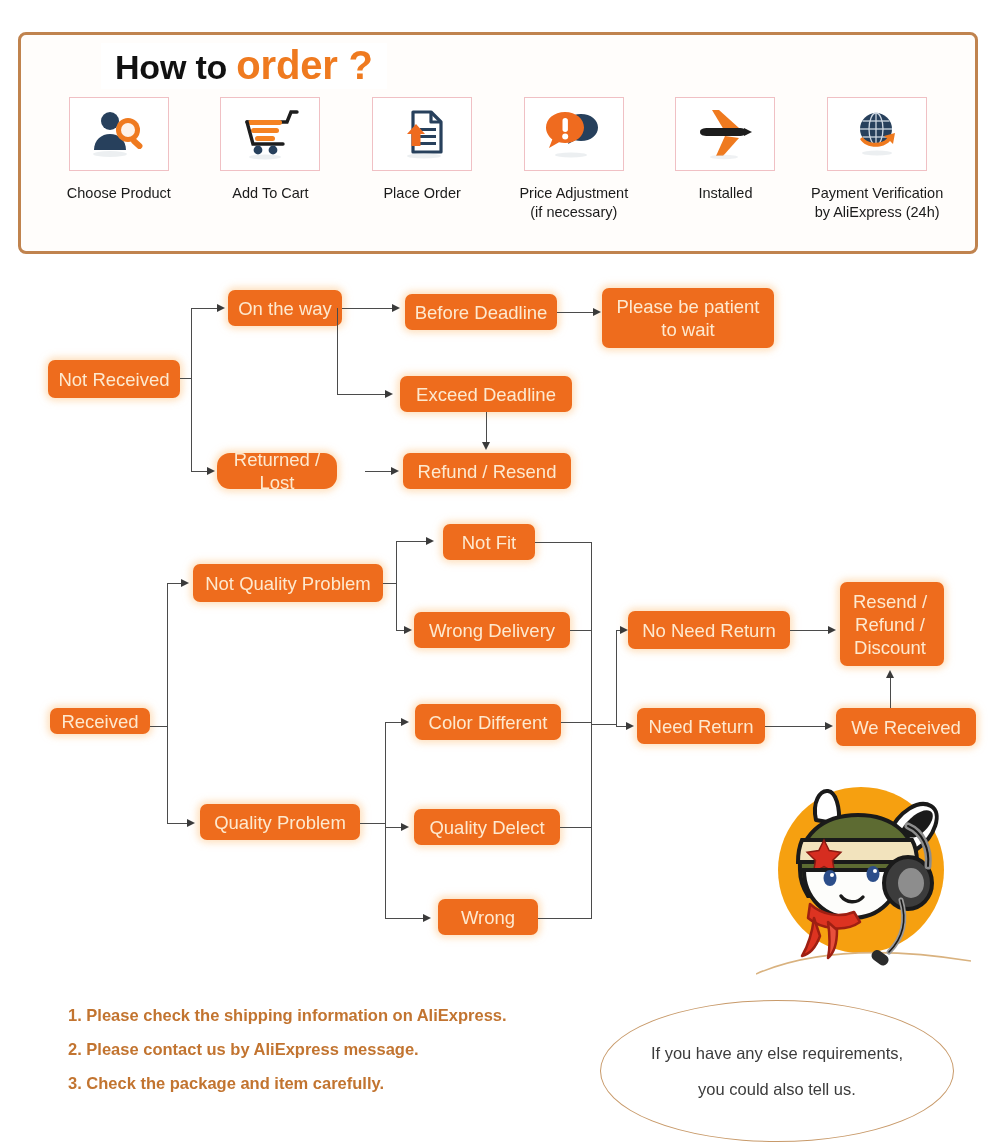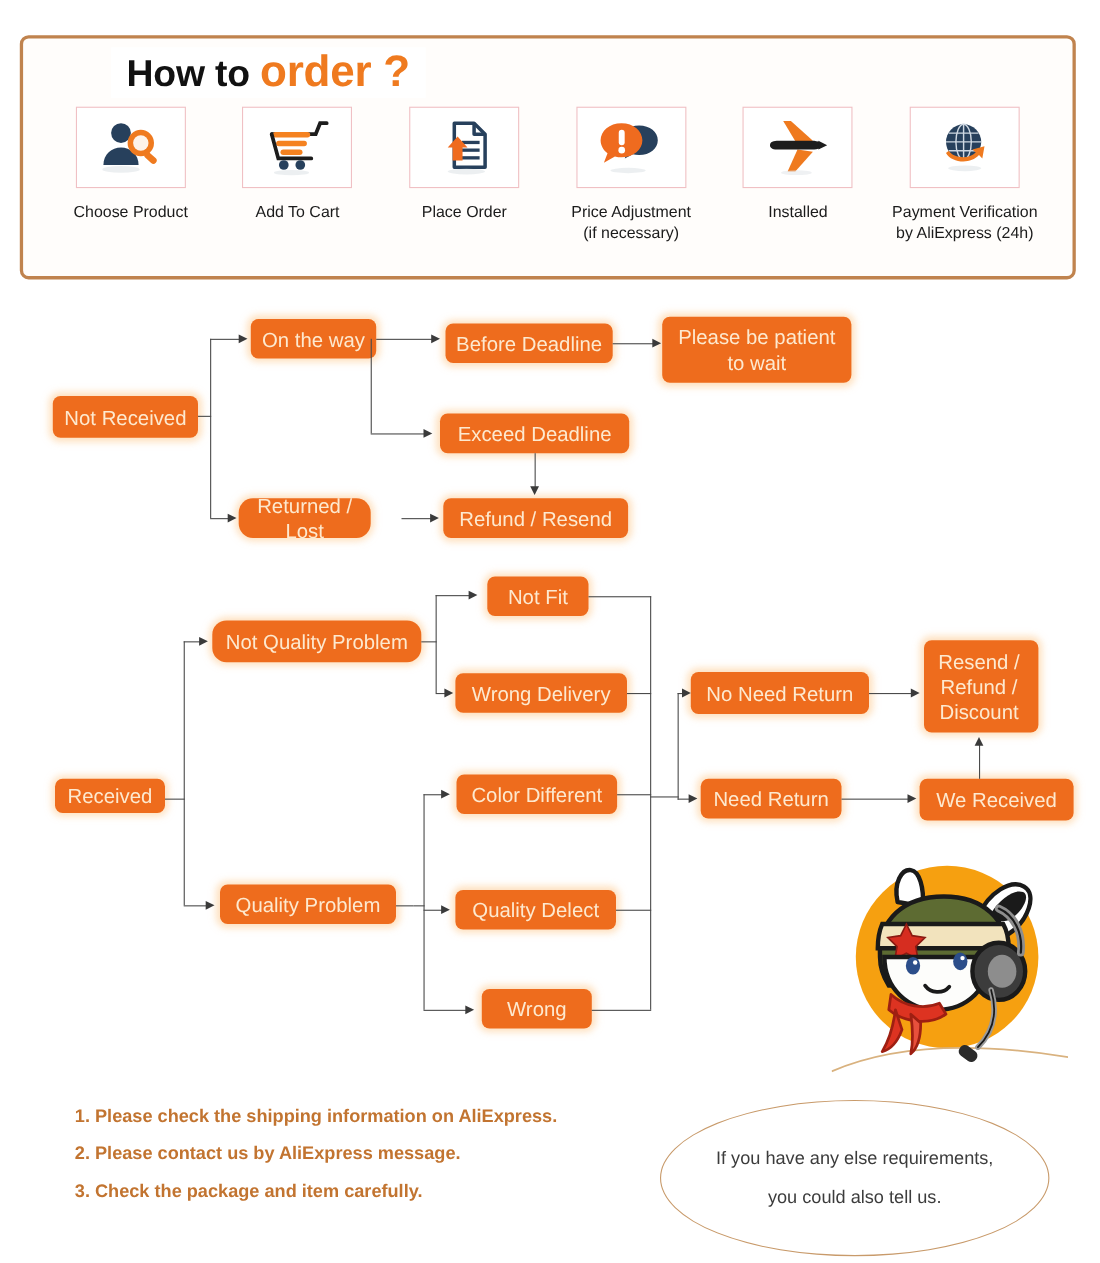--- a/index.html
+++ b/index.html
@@ -216,23 +216,23 @@
 
   <div class="ln h" style="left:557px;top:54px;width:38px;"></div>
   <div class="ah r" style="left:593px;top:49.5px;"></div>
 
   <div class="ln v" style="left:486px;top:154px;height:32px;"></div>
   <div class="ah d" style="left:481.5px;top:184px;"></div>
 
   <div class="ln h" style="left:365px;top:213px;width:28px;"></div>
   <div class="ah r" style="left:391px;top:208.5px;"></div>
 
-  <div class="node" style="left:50px;top:450px;width:100px;height:31px;">Received</div>
-
-  <div class="node" style="left:193px;top:306px;width:190px;height:38px;border-radius:13px;">Not Quality Problem</div>
+  <div class="node" style="left:50px;top:450px;width:100px;height:26px;">Received</div>
+
+  <div class="node" style="left:193px;top:306px;width:190px;height:38px;">Not Quality Problem</div>
 
   <div class="node" style="left:200px;top:546px;width:160px;height:36px;">Quality Problem</div>
 
   <div class="node" style="left:443px;top:266px;width:92px;height:36px;">Not Fit</div>
 
   <div class="node" style="left:414px;top:354px;width:156px;height:36px;">Wrong Delivery</div>
 
   <div class="node" style="left:415px;top:446px;width:146px;height:36px;">Color Different</div>
 
   <div class="node" style="left:414px;top:551px;width:146px;height:36px;">Quality Delect</div>

